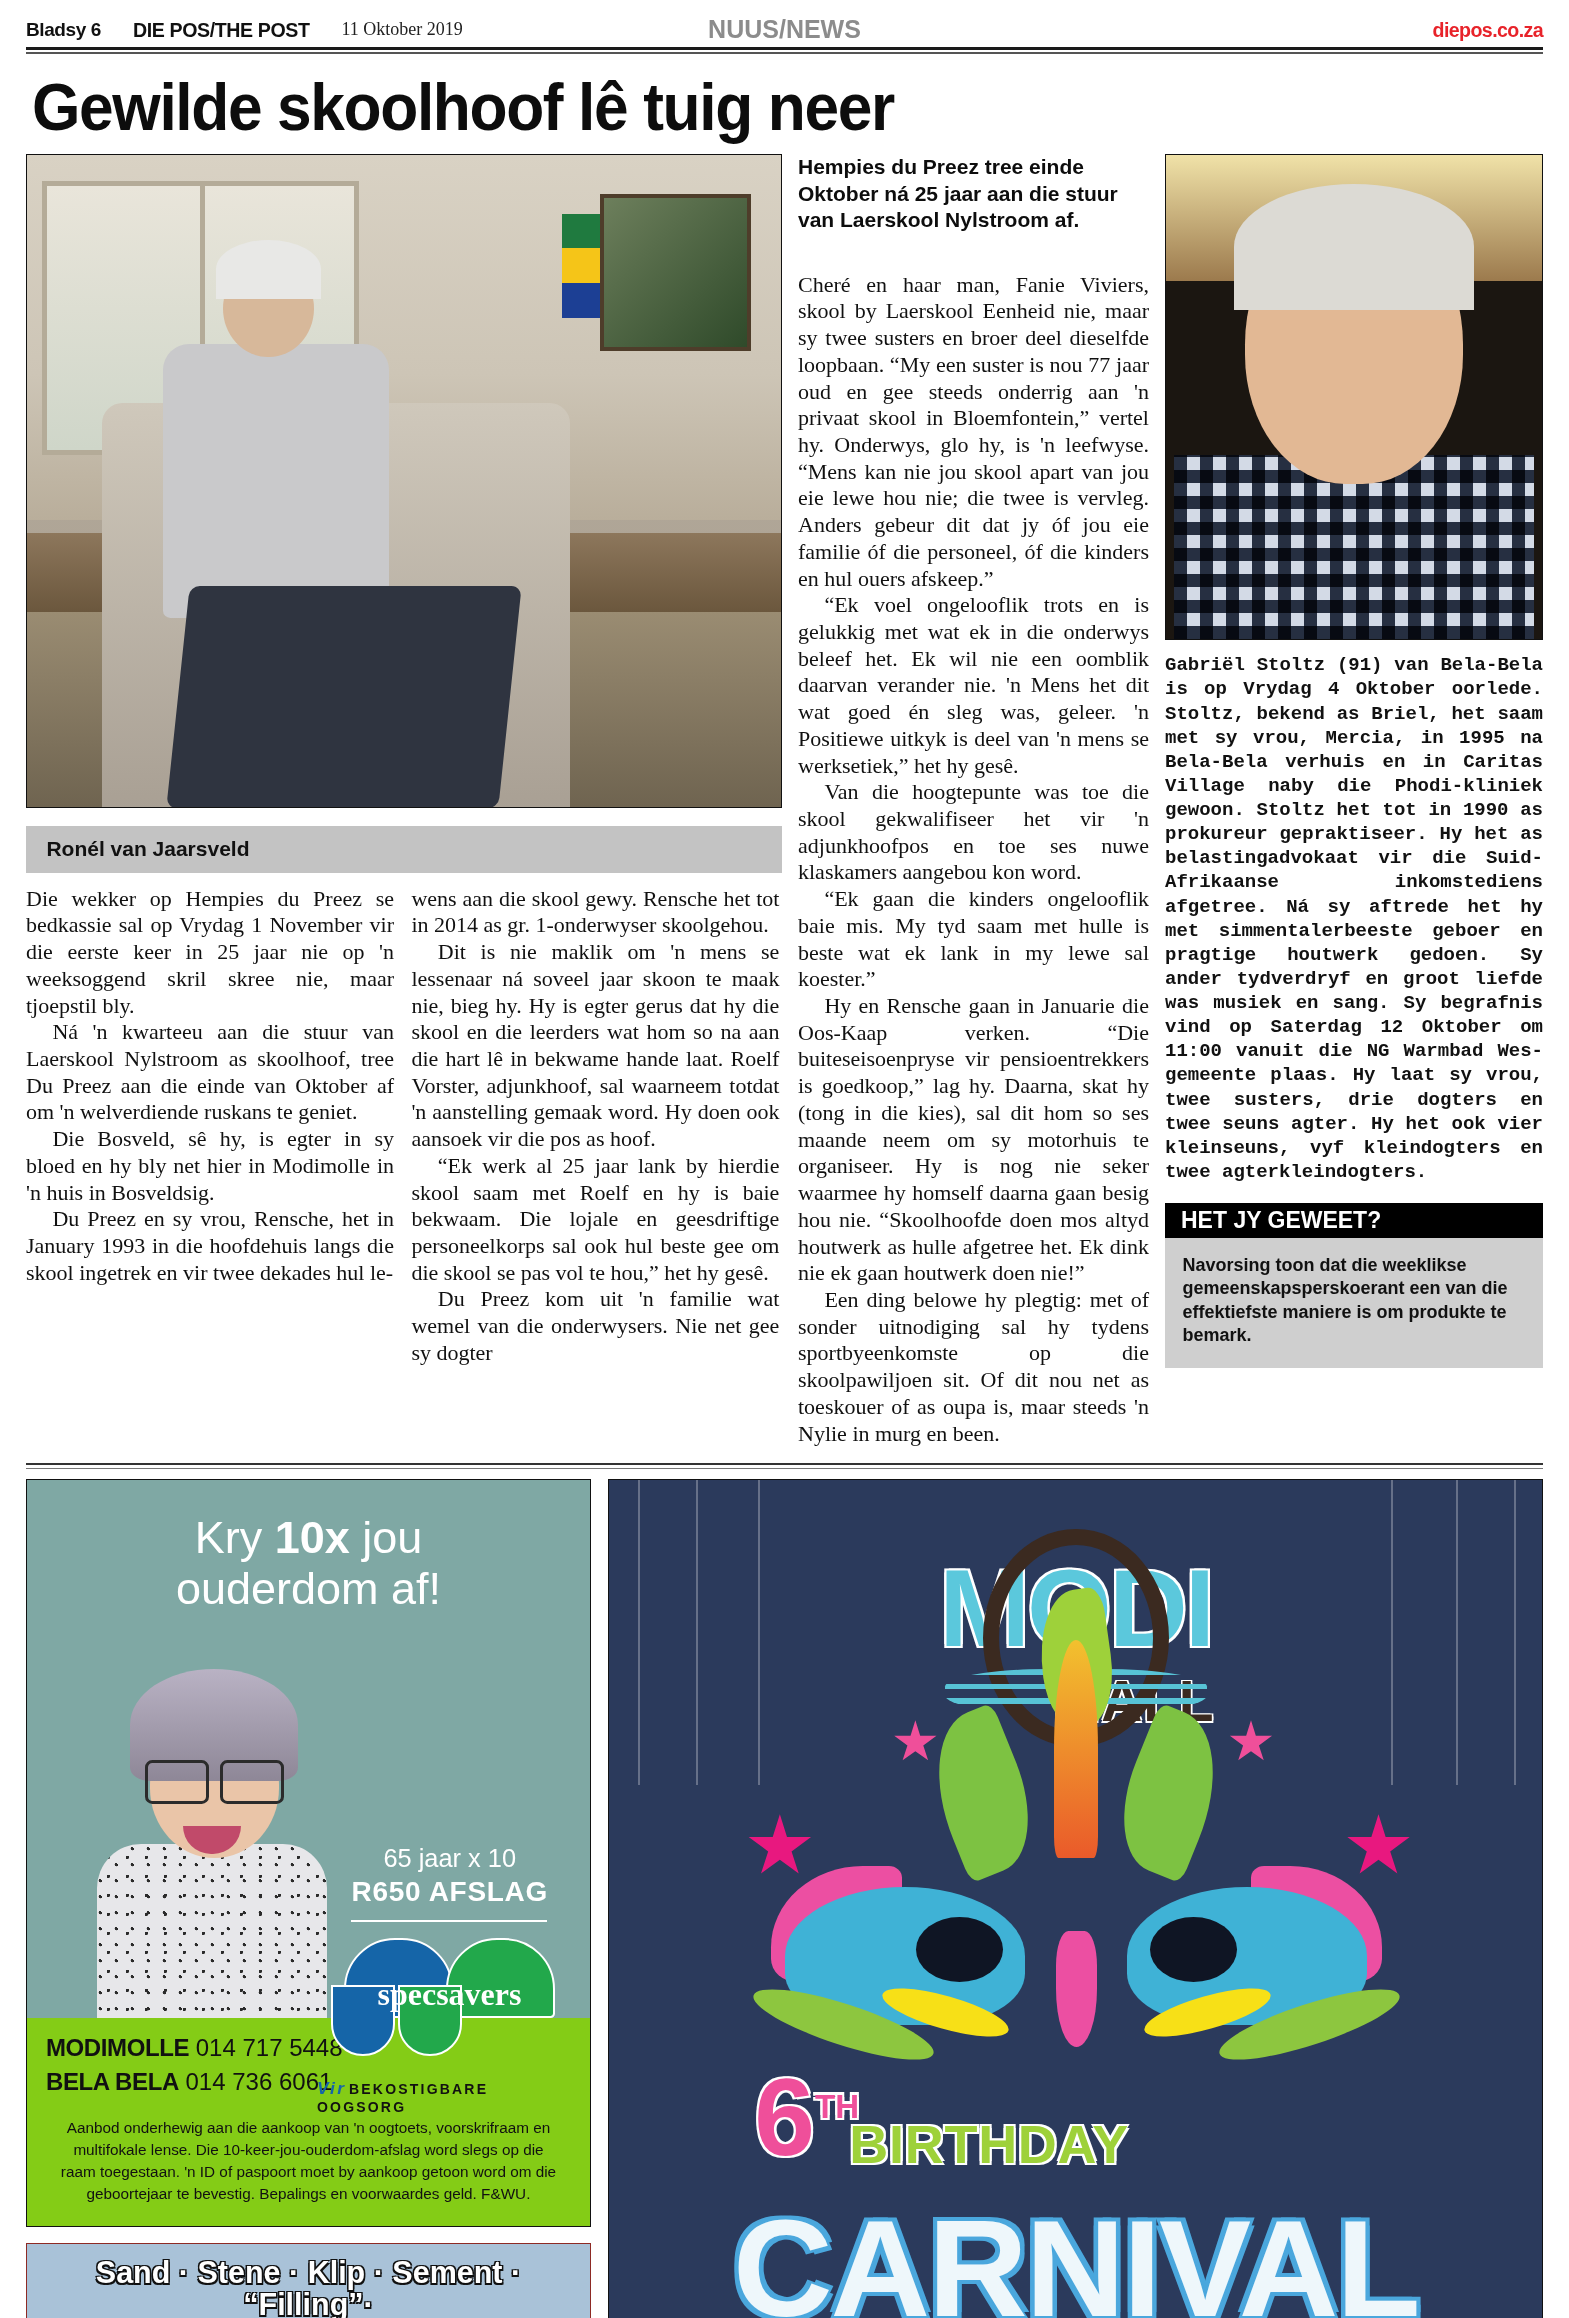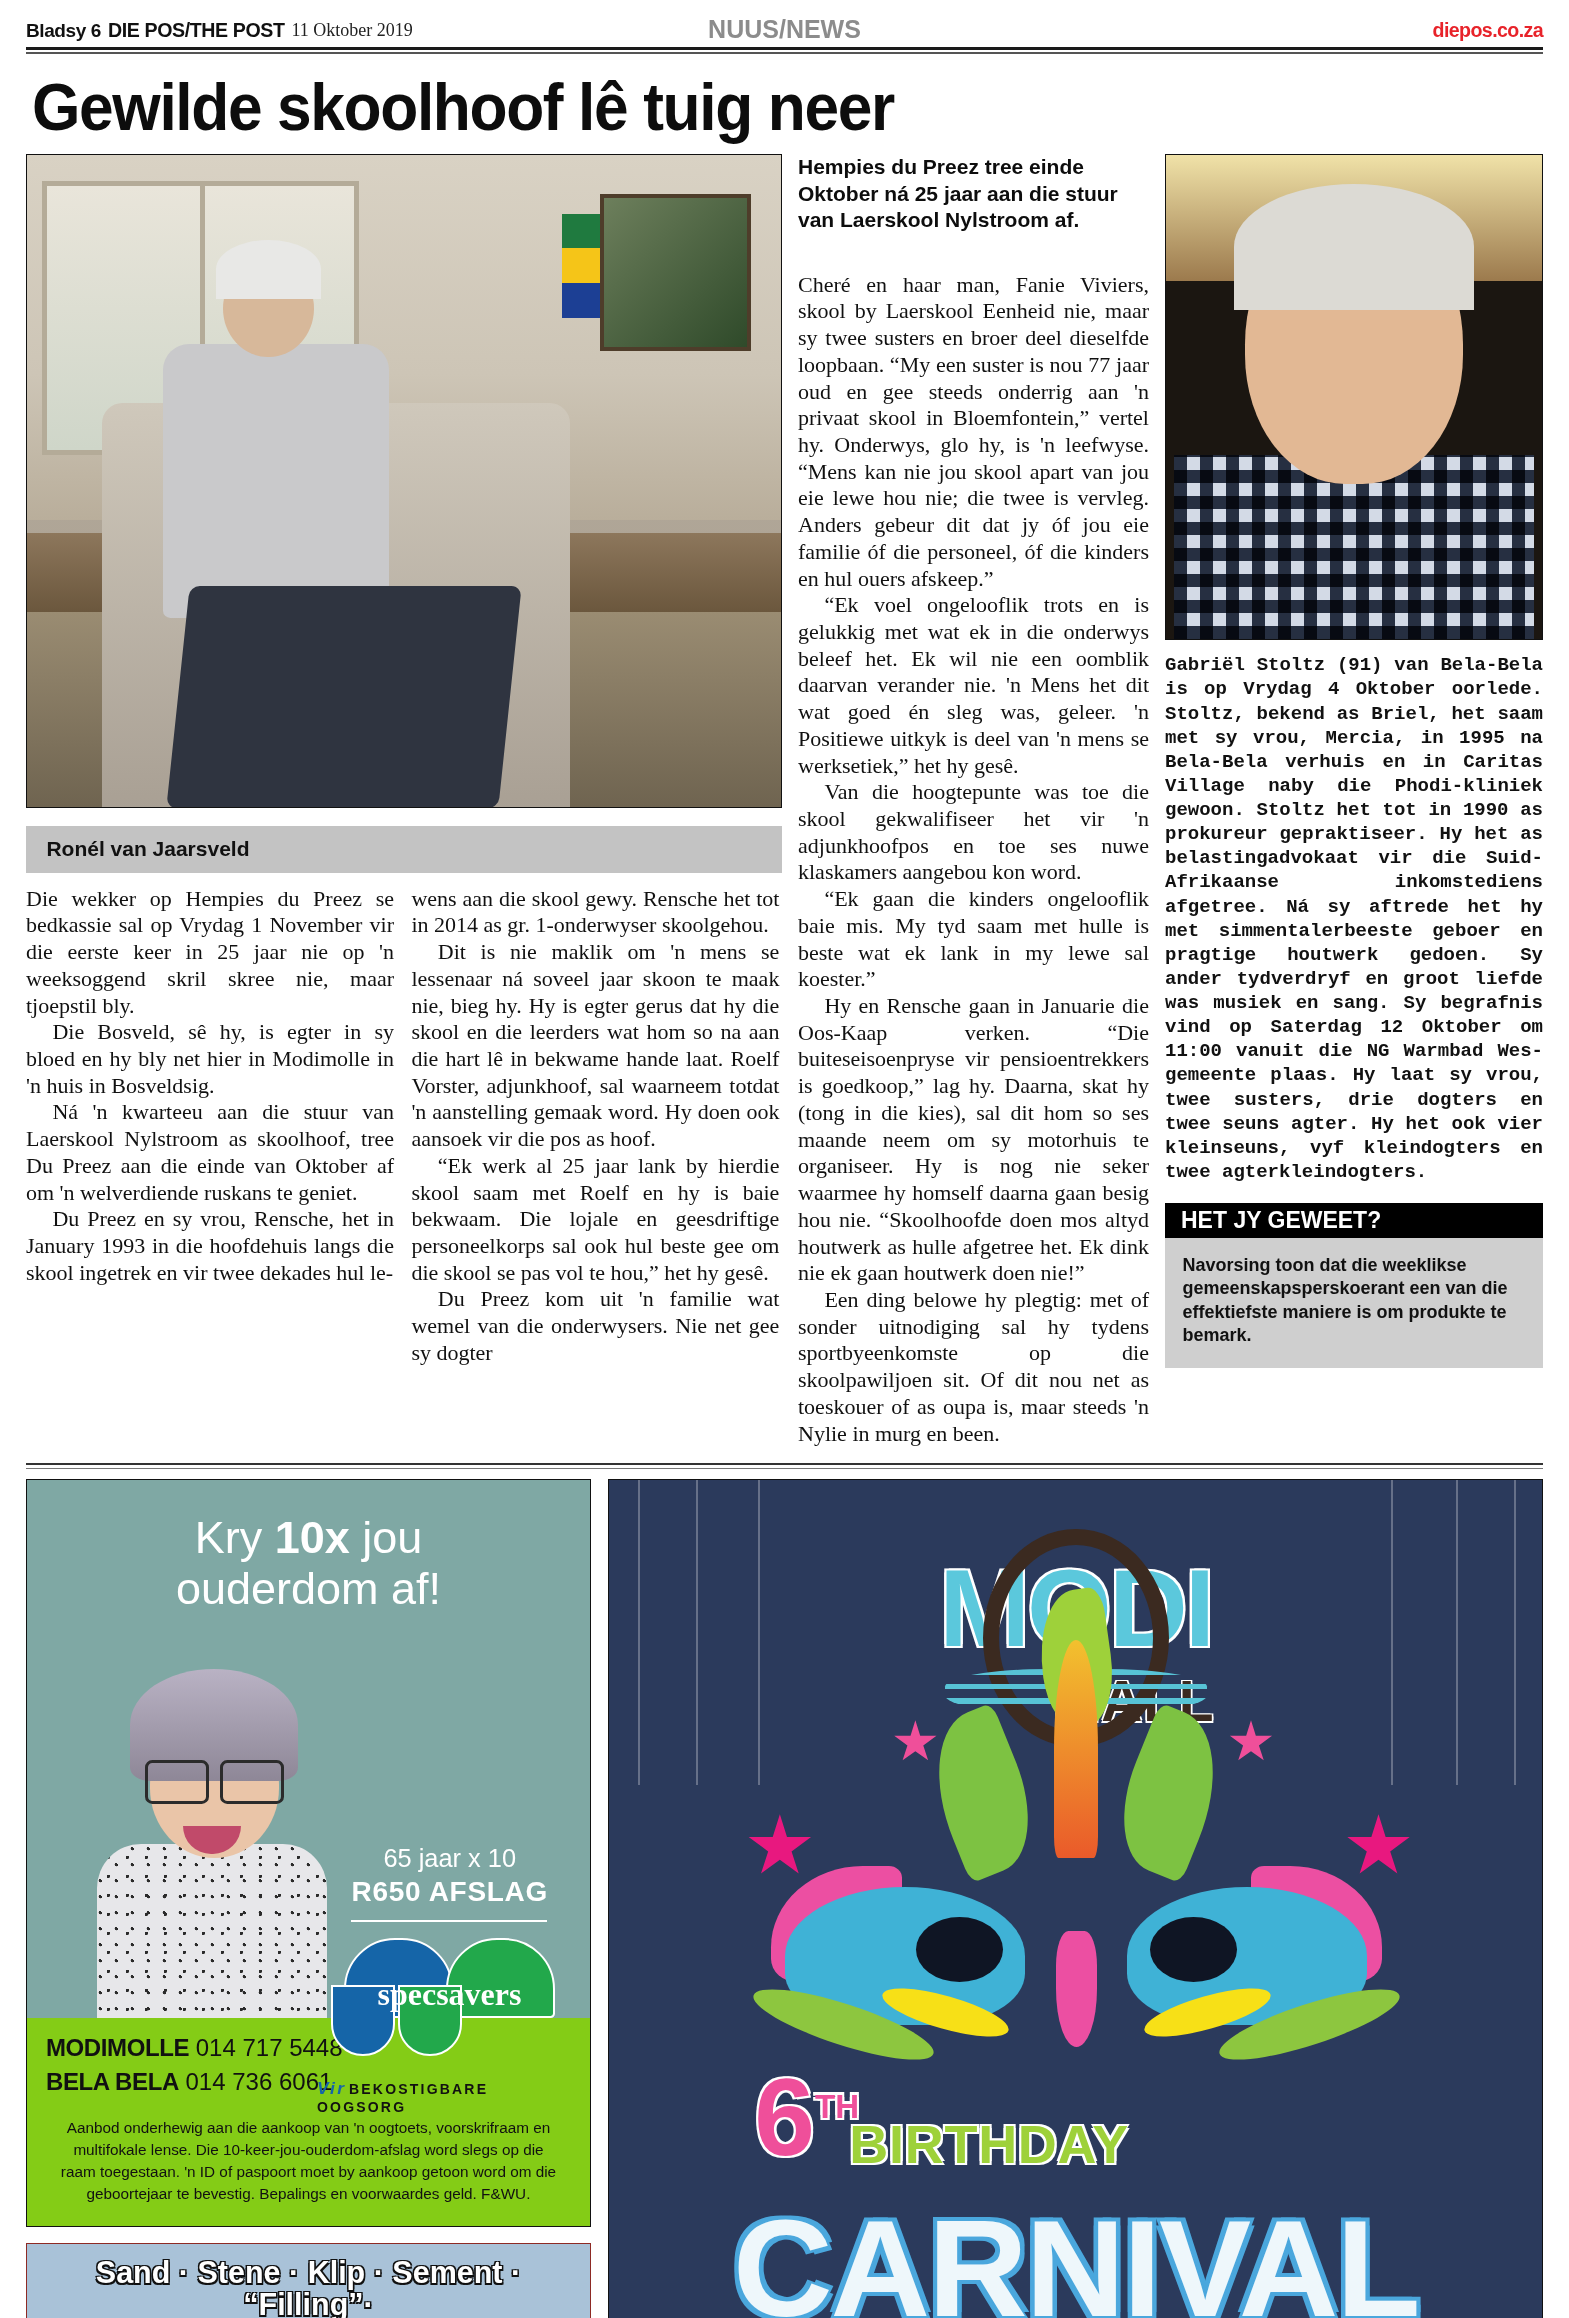--- a/index.html
+++ b/index.html
@@ -13,21 +13,21 @@
   .page { position: relative; width: 1569px; height: 2319px; padding: 0 26px; }
 
   
   .masthead {
     position: relative;
     height: 45px;
     display: flex;
     align-items: flex-end;
     padding-bottom: 2.9px;
   }
-  .mh-left { display: flex; align-items: center; gap: 7px; font-family: "Liberation Sans", sans-serif; }
+  .mh-left { display: flex; align-items: flex-start; gap: 32px; font-family: "Liberation Sans", sans-serif; }
   .mh-page { font-weight: bold; font-size: 19px; letter-spacing: -0.4px; color: #111; }
   .mh-title { font-weight: bold; font-size: 19.6px; letter-spacing: -0.4px; color: #111; }
   .mh-date { font-size: 18px; color: #222; font-family: "Liberation Serif", serif; }
   .mh-center {
     position: absolute; left: 0; right: 0; text-align: center;
     font-family: "Liberation Sans", sans-serif;
     font-weight: bold; font-size: 25px; letter-spacing: 0px;
     color: #8c8c8c; bottom: 1.5px;
   }
   .mh-right {
@@ -338,22 +338,22 @@
         <div class="pm-person-hair"></div>
       </div>
 
       <div class="credit-bar">
         <span>Ronél  van Jaarsveld</span>
       </div>
 
       <div class="left-cols">
         <div class="body-text">
           <p class="first">Die wekker op Hempies du Preez se bedkassie sal op Vrydag 1 November vir die eerste keer in 25 jaar nie op 'n weeksoggend skril skree nie, maar tjoepstil bly.</p>
+          <p>Ná 'n kwarteeu aan die stuur van Laerskool Nylstroom as skoolhoof, tree Du Preez aan die einde van Oktober af om 'n welverdiende ruskans te geniet.</p>
           <p>Die Bosveld, sê hy, is egter in sy bloed en hy bly net hier in Modimolle in 'n huis in Bosveldsig.</p>
-          <p>Ná 'n kwarteeu aan die stuur van Laerskool Nylstroom as skoolhoof, tree Du Preez aan die einde van Oktober af om 'n welverdiende ruskans te geniet.</p>
           <p>Du Preez en sy vrou, Rensche, het in January 1993 in die hoofdehuis langs die skool ingetrek en vir twee dekades hul le-</p>
         </div>
         <div class="body-text">
           <p class="first">wens aan die skool gewy. Rensche het tot in 2014 as gr. 1-onderwyser skoolgehou.</p>
           <p>Dit is nie maklik om 'n mens se lessenaar ná soveel jaar skoon te maak nie, bieg hy. Hy is egter gerus dat hy die skool en die leerders wat hom so na aan die hart lê in bekwame hande laat. Roelf Vorster, adjunkhoof, sal waarneem totdat 'n aanstelling gemaak word. Hy doen ook aansoek vir die pos as hoof.</p>
           <p>“Ek werk al 25 jaar lank by hierdie skool saam met Roelf en hy is baie bekwaam. Die lojale en geesdriftige personeelkorps sal ook hul beste gee om die skool se pas vol te hou,” het hy gesê.</p>
           <p>Du Preez kom uit 'n familie wat wemel van die onderwysers. Nie net gee sy dogter</p>
         </div>
       </div>
     </div>

